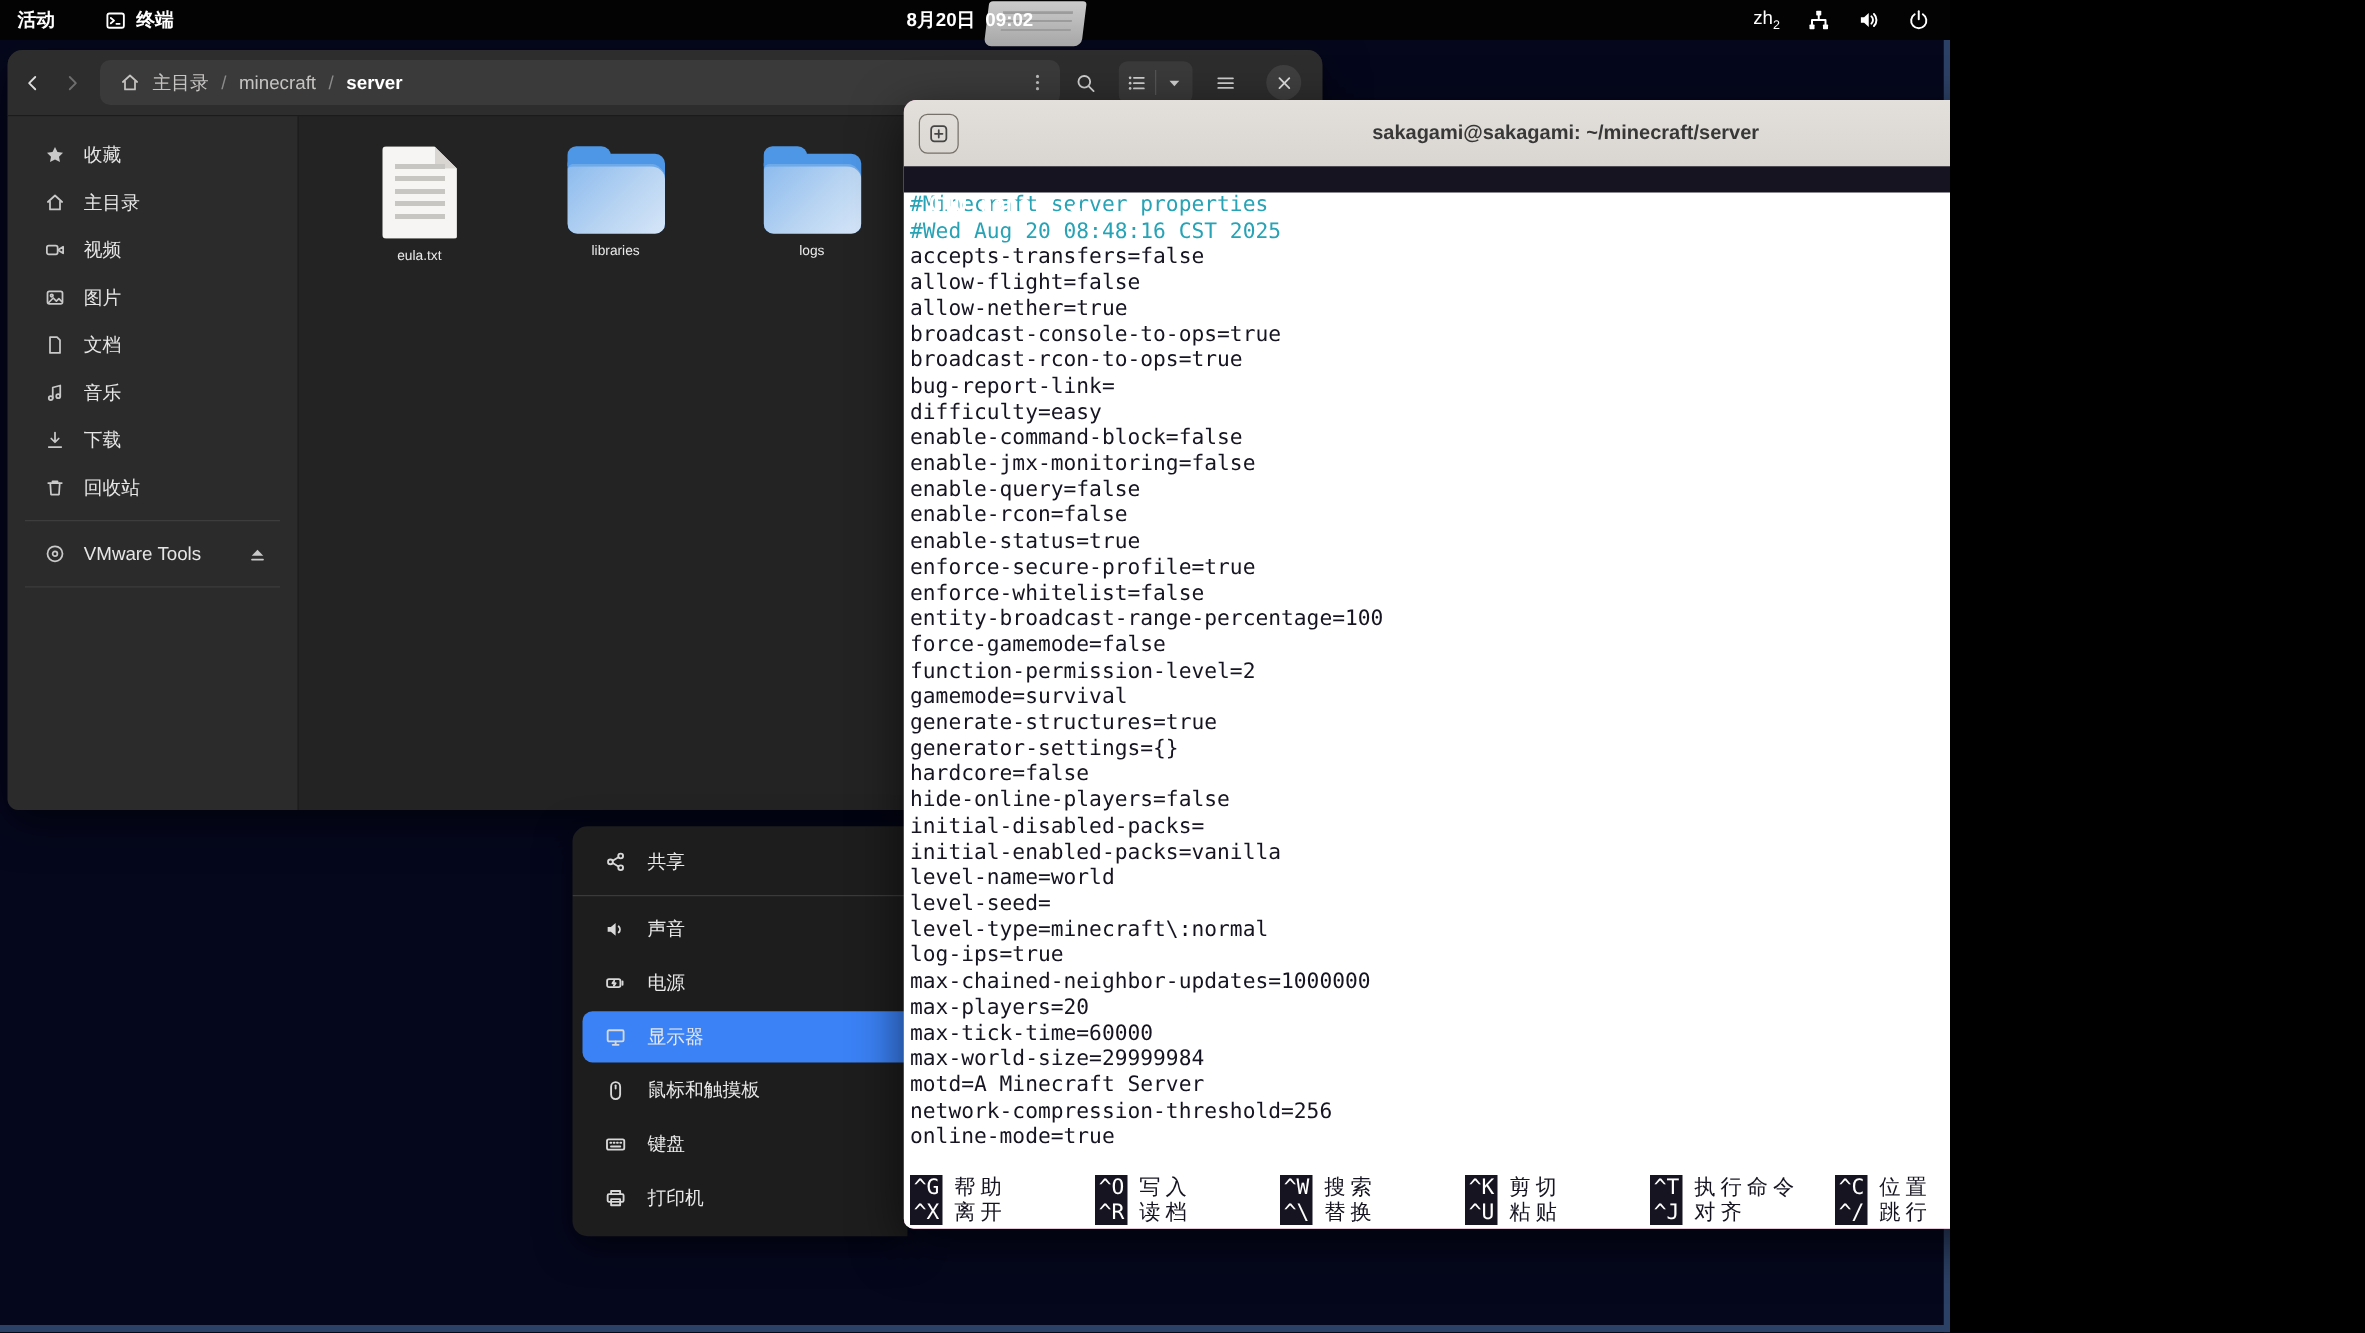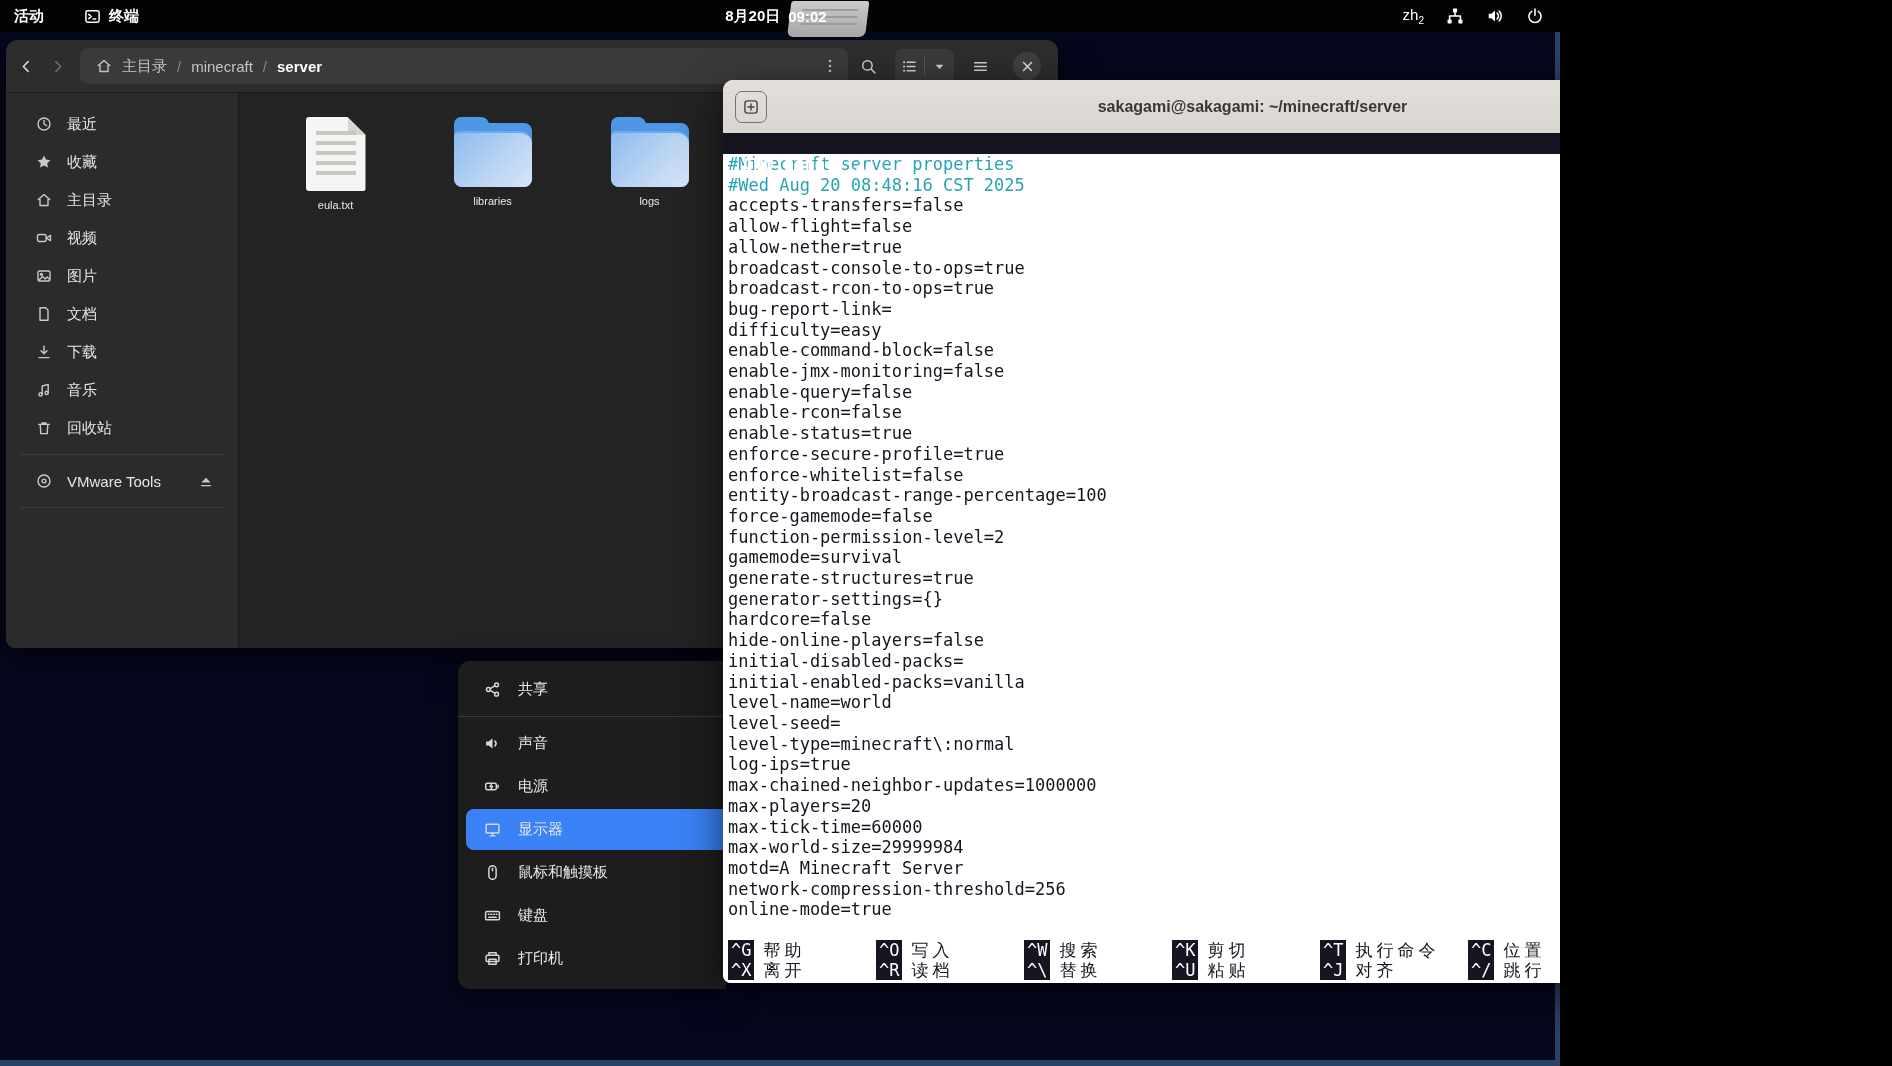--- a/index.html
+++ b/index.html
@@ -231,29 +231,20 @@
               </svg>
             </span>
         </span>
       </div>
     </div>
     <div class="fbody">
       <div class="fsidebar" id="files-sidebar">
           <div class="sb-row">
             <span class="icon">
               <svg viewBox="0 0 16 16" fill="none" stroke="currentColor" stroke-width="1.4" stroke-linecap="round" stroke-linejoin="round">
-                <circle cx="8" cy="8" r="6"></circle>
-                <path d="M8 4.5V8l2.6 1.6"></path>
-              </svg>
-            </span>
-            <span class="sb-label">最近</span>
-          </div>
-          <div class="sb-row">
-            <span class="icon">
-              <svg viewBox="0 0 16 16" fill="none" stroke="currentColor" stroke-width="1.4" stroke-linecap="round" stroke-linejoin="round">
                 <path fill="currentColor" stroke="none" d="M8 1.6l2 4 4.4.6-3.2 3.1.8 4.3L8 11.5l-4 2.1.8-4.3L1.6 6.2 6 5.6z"></path>
               </svg>
             </span>
             <span class="sb-label">收藏</span>
           </div>
           <div class="sb-row">
             <span class="icon">
               <svg viewBox="0 0 16 16" fill="none" stroke="currentColor" stroke-width="1.4" stroke-linecap="round" stroke-linejoin="round">
                 <path d="M2.3 7.6L8 2.4l5.7 5.2"></path>
                 <path d="M4 7.2v6.3h8V7.2"></path>
@@ -284,34 +275,34 @@
             <span class="icon">
               <svg viewBox="0 0 16 16" fill="none" stroke="currentColor" stroke-width="1.4" stroke-linecap="round" stroke-linejoin="round">
                 <path d="M4 1.7h5.6L12 4.1v10.2H4z"></path>
               </svg>
             </span>
             <span class="sb-label">文档</span>
           </div>
           <div class="sb-row">
             <span class="icon">
               <svg viewBox="0 0 16 16" fill="none" stroke="currentColor" stroke-width="1.4" stroke-linecap="round" stroke-linejoin="round">
-                <path d="M8 2v7.4M5 6.8l3 3 3-3M3 13.6h10"></path>
-              </svg>
-            </span>
-            <span class="sb-label">下载</span>
-          </div>
-          <div class="sb-row">
-            <span class="icon">
-              <svg viewBox="0 0 16 16" fill="none" stroke="currentColor" stroke-width="1.4" stroke-linecap="round" stroke-linejoin="round">
                 <path d="M6.2 12.4V4l6-1.6v8.5"></path>
                 <circle cx="4.6" cy="12.4" r="1.6"></circle>
                 <circle cx="10.6" cy="10.9" r="1.6"></circle>
               </svg>
             </span>
             <span class="sb-label">音乐</span>
+          </div>
+          <div class="sb-row">
+            <span class="icon">
+              <svg viewBox="0 0 16 16" fill="none" stroke="currentColor" stroke-width="1.4" stroke-linecap="round" stroke-linejoin="round">
+                <path d="M8 2v7.4M5 6.8l3 3 3-3M3 13.6h10"></path>
+              </svg>
+            </span>
+            <span class="sb-label">下载</span>
           </div>
           <div class="sb-row">
             <span class="icon">
               <svg viewBox="0 0 16 16" fill="none" stroke="currentColor" stroke-width="1.4" stroke-linecap="round" stroke-linejoin="round">
                 <path d="M2.6 4.4h10.8M6 4.4V3h4v1.4M4.2 4.4l.6 9.2h6.4l.6-9.2"></path>
               </svg>
             </span>
             <span class="sb-label">回收站</span>
           </div>
           <div class="sb-sep"></div>

